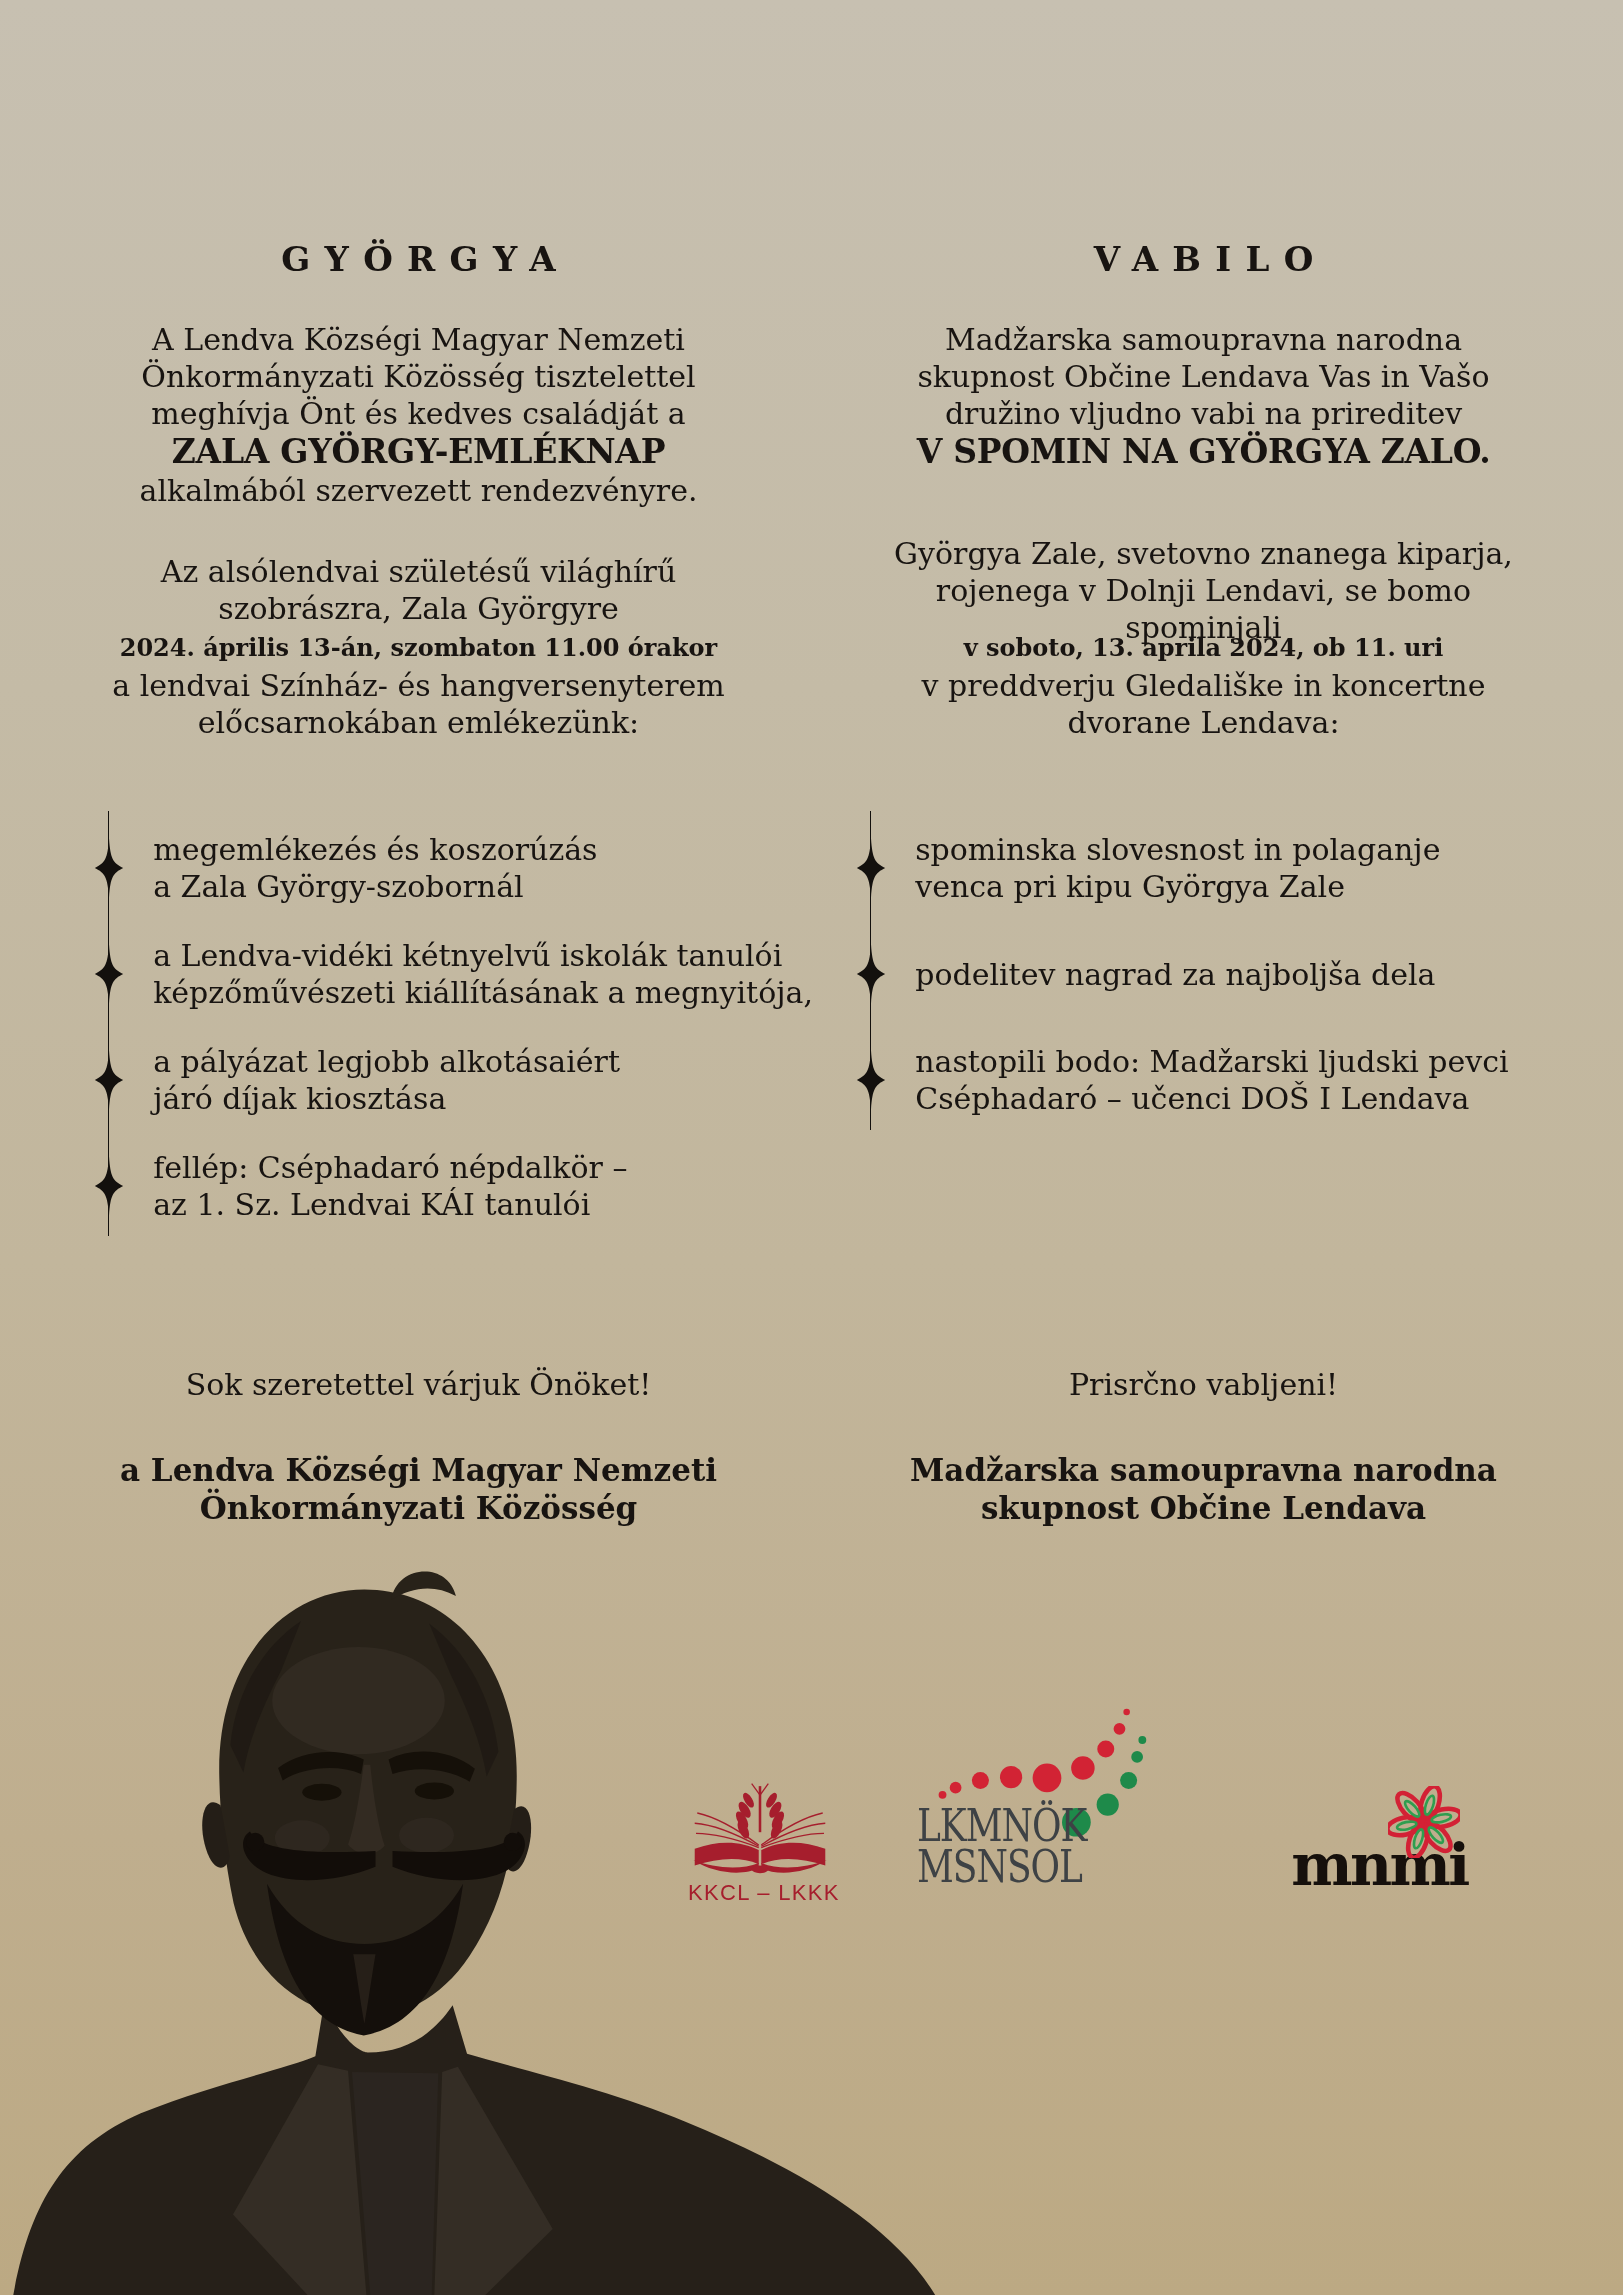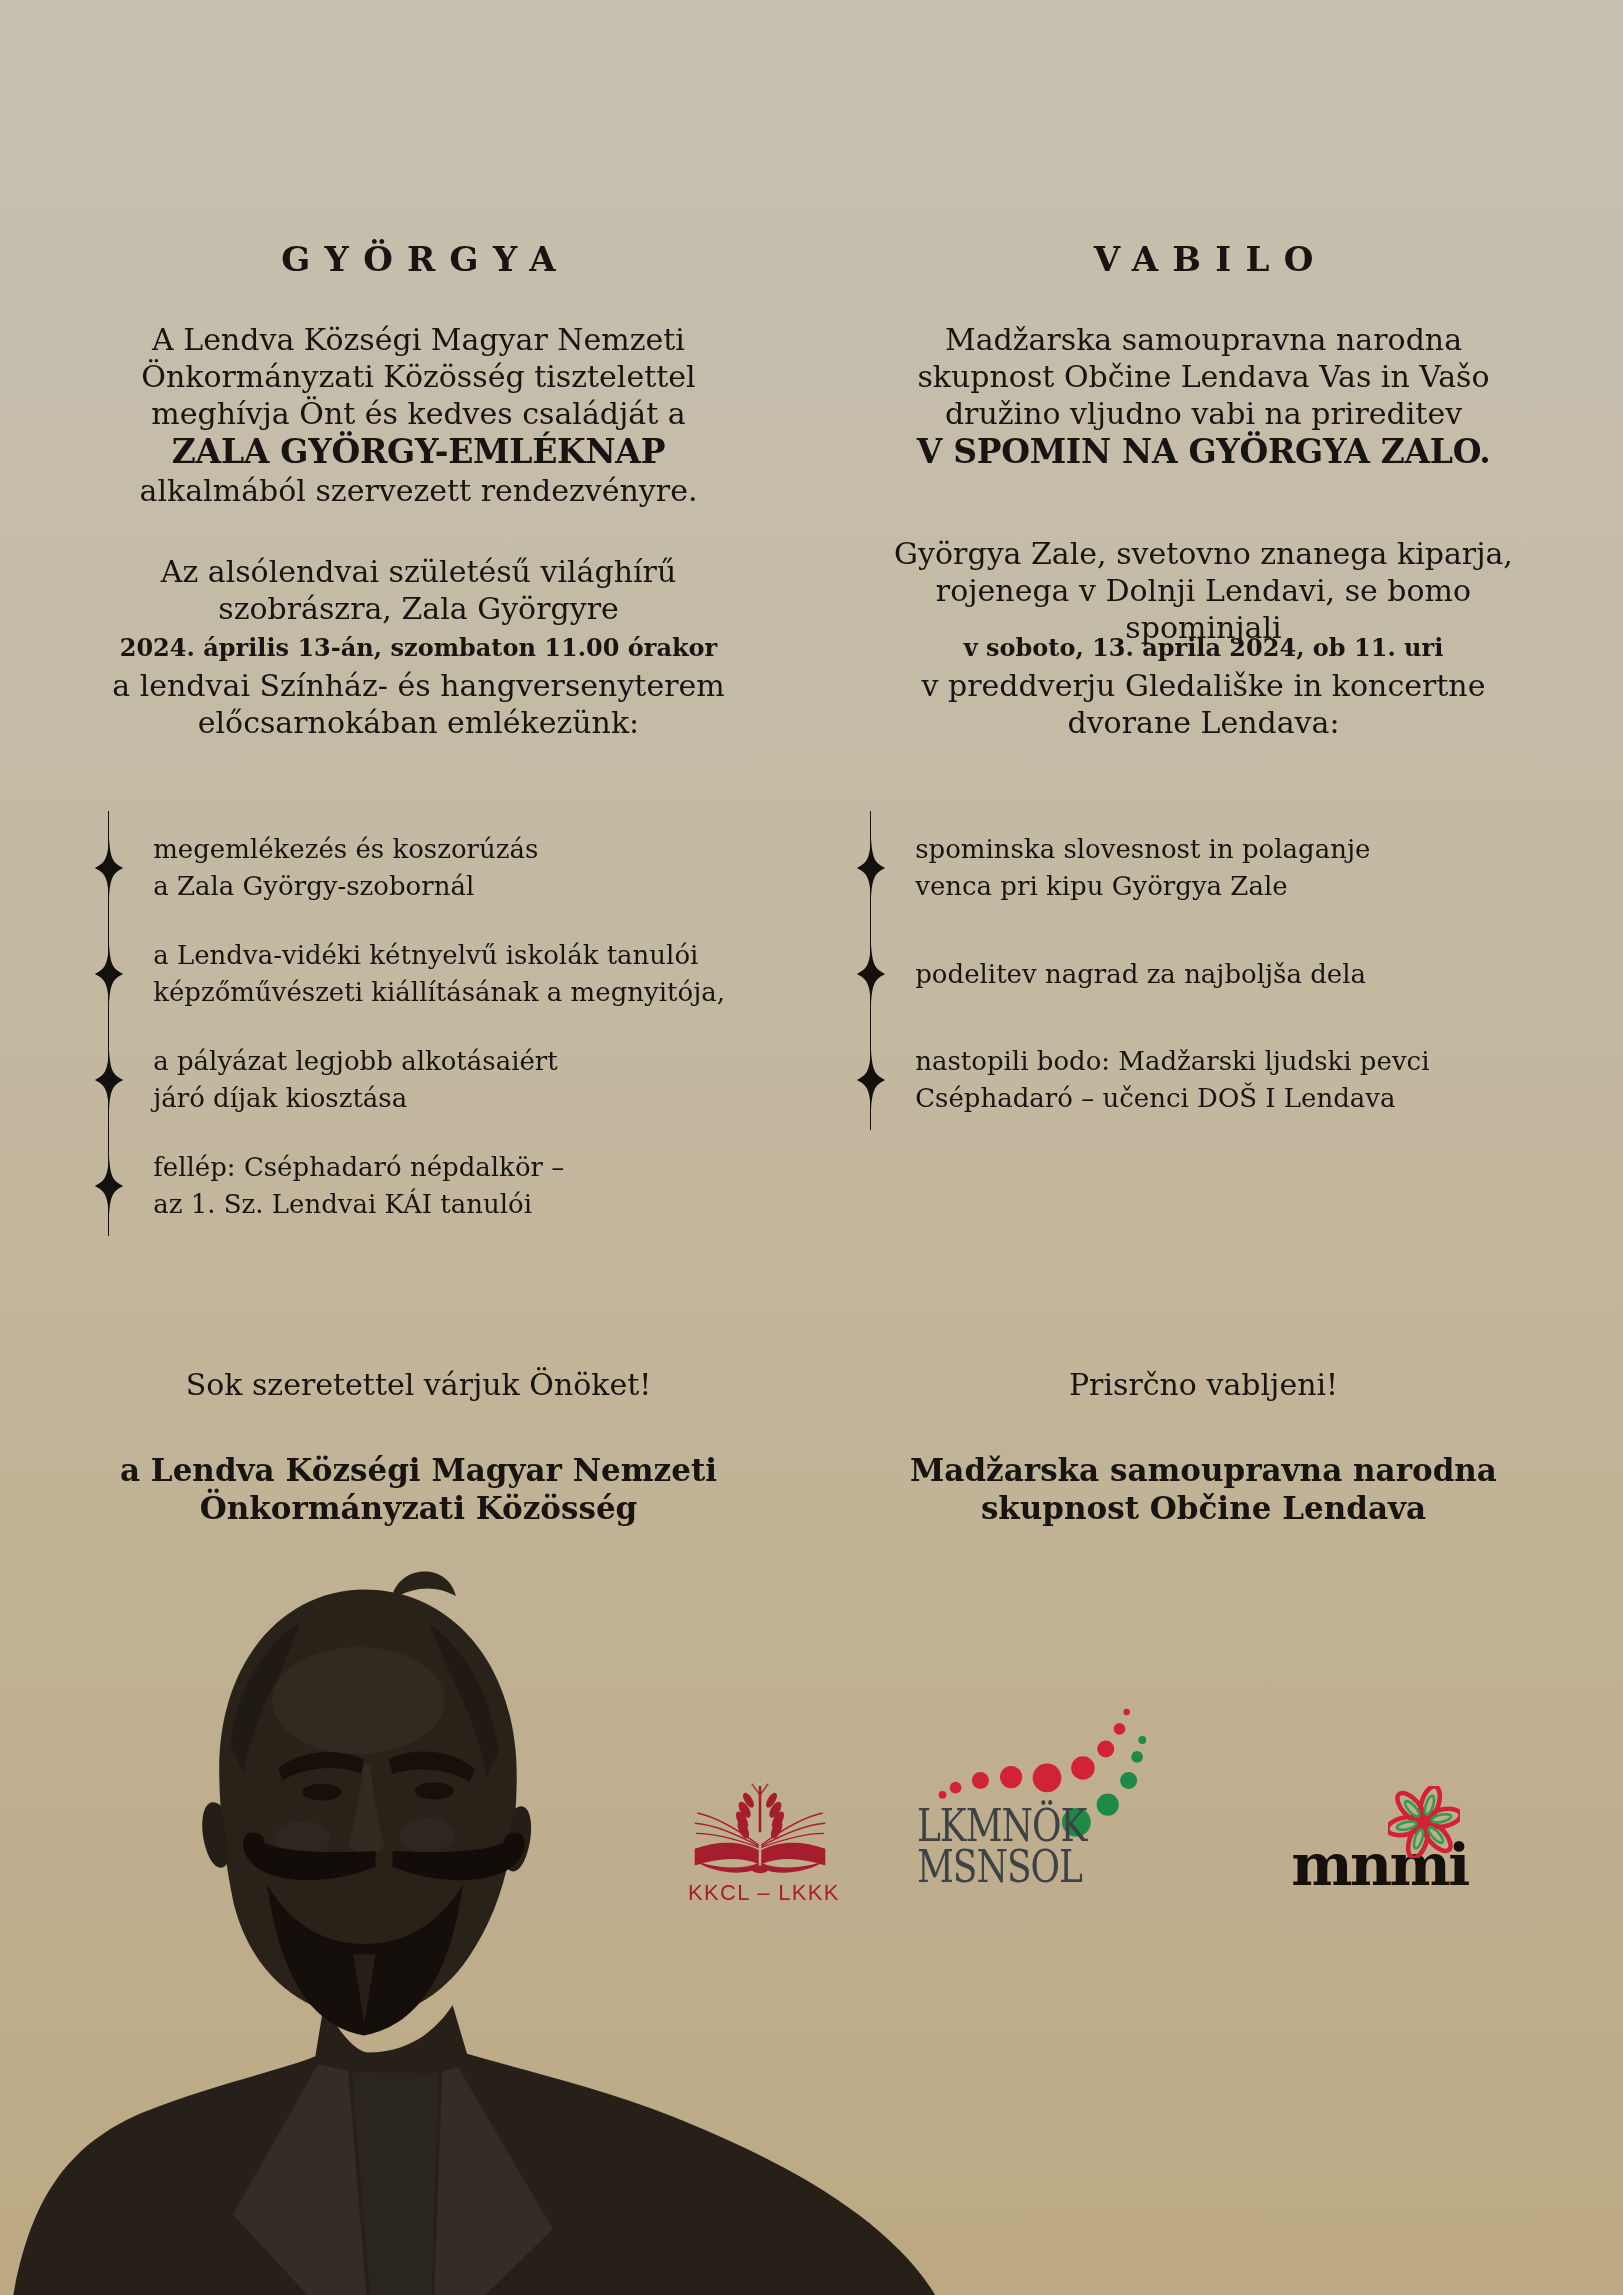--- a/index.html
+++ b/index.html
@@ -25,21 +25,21 @@
   .when-rest{top:667px;}
   .closing{top:1366px;}
   .signature{top:1451px;font-size:31px;line-height:38px;font-weight:700;}
 
   .bullets{position:absolute;top:815px;}
   .bullets-left{left:69px;width:746px;}
   .bullets-right{left:831px;width:778px;}
   .bullets::before{content:'';position:absolute;left:39px;top:-3.9px;bottom:2.6px;width:1.3px;background:#13100d;}
   .bullet-row{display:flex;align-items:center;height:106px;position:relative;}
   .star-cell{flex:0 0 79px;display:flex;justify-content:center;align-items:center;}
-  .bullet-text{flex:1;font-size:26px;line-height:37px;text-align:left;padding-left:5.2px;}
+  .bullet-text{flex:1;font-size:30px;line-height:37px;text-align:left;padding-left:5.2px;}
 
   .logo-kkcl{position:absolute;left:688px;top:1781px;width:167px;text-align:left;}
   .kkcl-caption{font-family:"Liberation Sans",sans-serif;font-size:22px;letter-spacing:1.3px;margin-top:1.3px;}
 
   .logo-lkmnok{position:absolute;left:913px;top:1691px;width:268px;height:222px;}
   .lkmnok-dots{position:absolute;left:0;top:0;}
   .lkmnok-text{position:absolute;left:3.9px;bottom:26px;font-size:45px;line-height:41px;
     letter-spacing:-1.3px;transform:scaleX(.8);transform-origin:left bottom;font-weight:400;}
 
   .logo-mnmi{position:absolute;left:1282px;top:1778px;width:209px;height:137px;}

